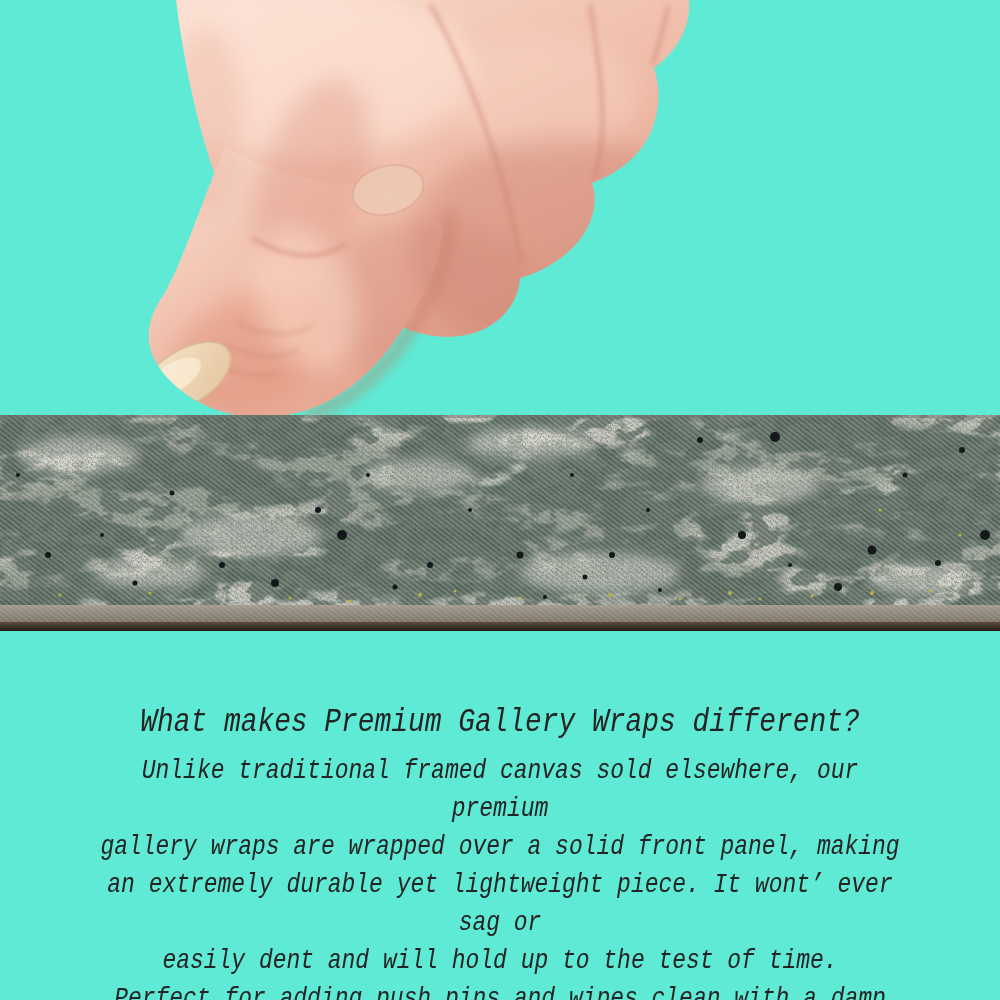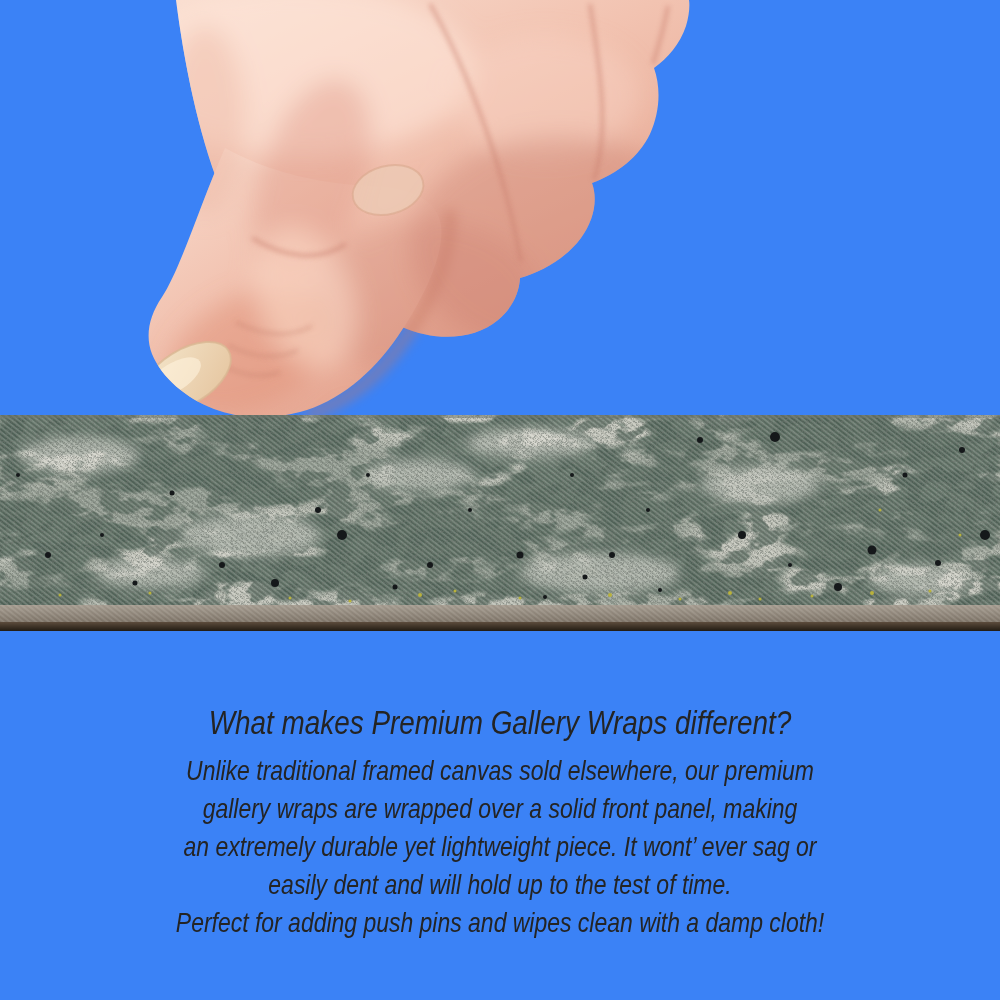--- a/index.html
+++ b/index.html
@@ -1,17 +1,17 @@
 <!DOCTYPE html>
 <html><head>
 <meta charset="utf-8">
 <style>
   html,body{margin:0;padding:0;background:#ffffff;}
-  .stage{position:relative;width:1000px;height:1000px;background:#3b82f6;overflow:hidden;
-         font-family:Liberation Sans, sans-serif;}
+  .stage{position:relative;width:1000px;height:1000px;background:#5eead4;overflow:hidden;
+         font-family:Liberation Mono, monospace;}
   .hand-svg{position:absolute;left:0;top:0;width:1000px;height:432px;display:block;}
   .strip-svg{position:absolute;left:0;top:415px;width:1000px;height:218px;display:block;}
   .copy{position:absolute;left:0;top:700px;width:1000px;text-align:center;color:#242424;
         transform:scaleX(0.82);transform-origin:500px 0;}
   .copy h2{margin:0 0 8px 0;font-style:italic;font-weight:400;font-size:34px;line-height:44px;letter-spacing:0;}
   .copy p{margin:0;font-style:italic;font-weight:400;font-size:28px;line-height:38px;letter-spacing:0;}
 </style>
 </head>
 <body>
 

